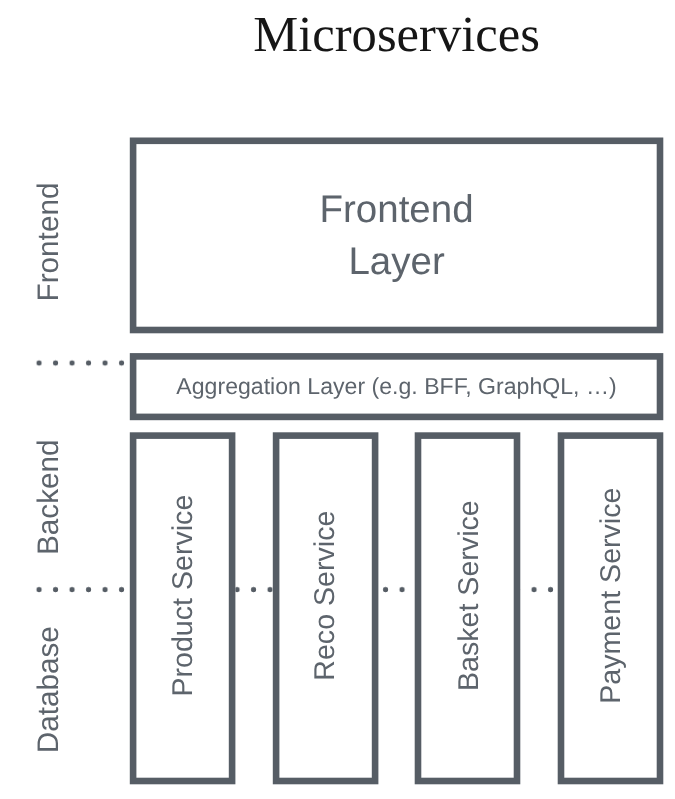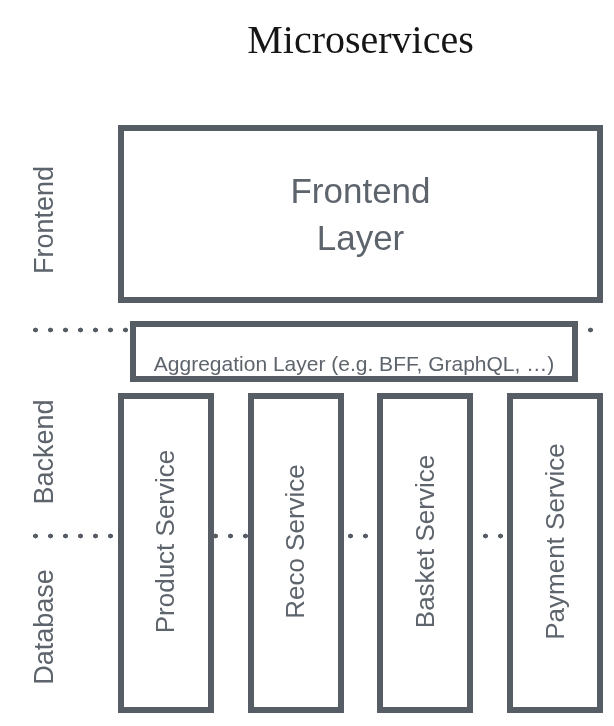--- a/index.html
+++ b/index.html
@@ -9,25 +9,25 @@
     height: 726px;
     background: #ffffff;
     overflow: hidden;
     font-family: "Liberation Sans", sans-serif;
   }
 
   
   .title {
     position: absolute;
     left: 118px;
-    top: 16px;
+    top: 4px;
     width: 485px;
     text-align: center;
     font-family: cursive;
-    font-size: 40px;
+    font-size: 46px;
     font-weight: 400;
     color: #161616;
     white-space: nowrap;
   }
 
   
   .layer-label {
     position: absolute;
     transform: translate(-50%, -50%) rotate(-90deg);
     transform-origin: center center;
@@ -70,22 +70,22 @@
     align-items: center; justify-content: center;
   }
   .frontend-team-box .line {
     font-size: 35px;
     line-height: 47px;
     color: #5d646c;
     text-align: center;
   }
   .aggregation-box {
     left: 118px; top: 321px;
-    width: 448px; height: 61px;
-    display: flex; align-items: flex-end; justify-content: center; margin-left: 12px;
+    width: 485px; height: 61px;
+    display: flex; align-items: center; justify-content: center;
   }
   .aggregation-box .agg-label {
     font-size: 21px;
     color: #5d646c;
     white-space: nowrap;
   }
 
   
   .columns {
     position: absolute;

